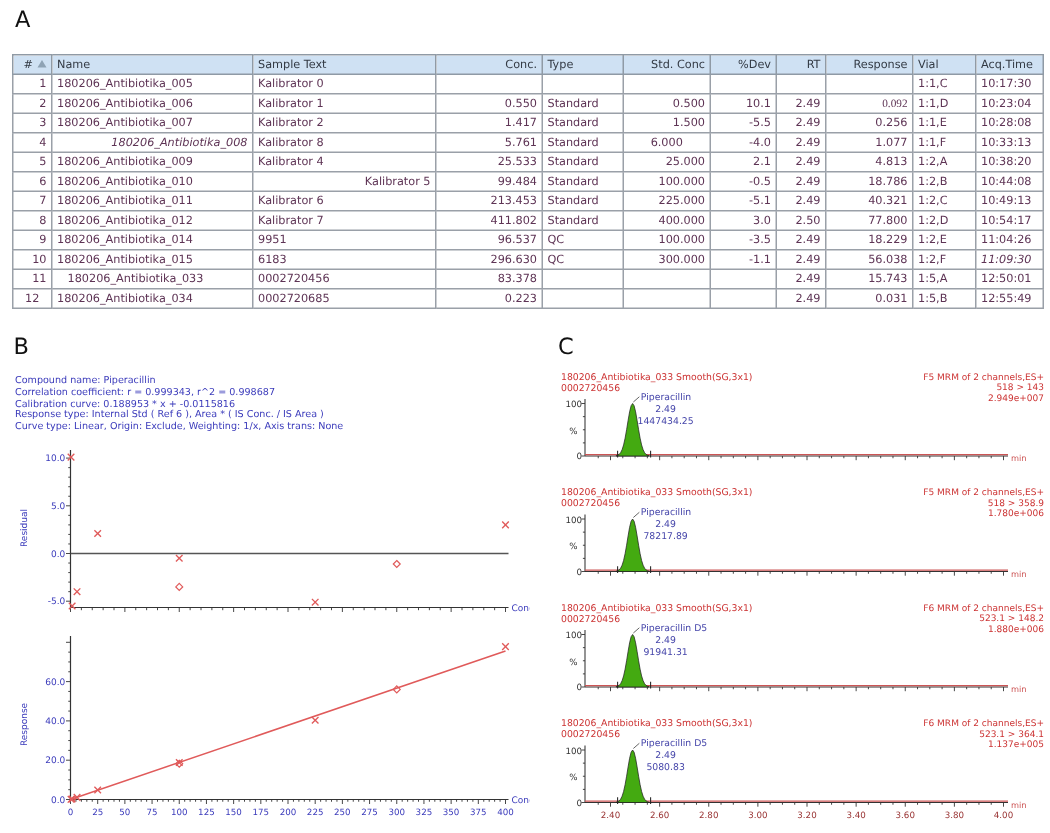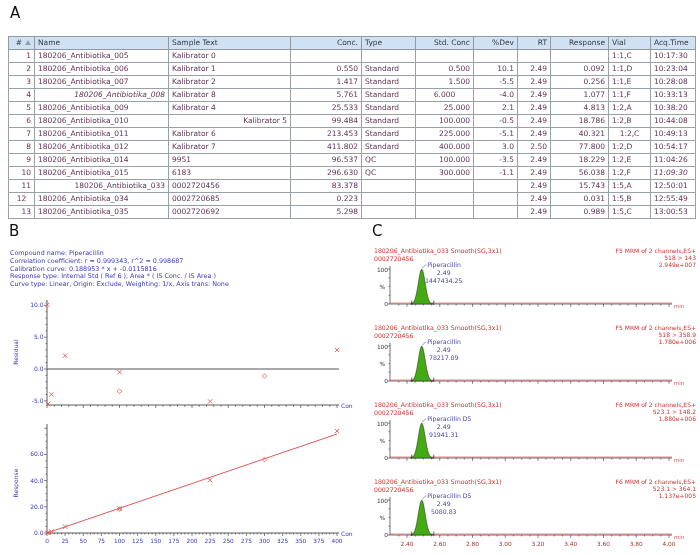--- a/index.html
+++ b/index.html
@@ -73,21 +73,21 @@
           </tr>
           <tr>
             <td style="text-align: right;">2</td>
             <td style="text-align: left;">180206_Antibiotika_006</td>
             <td style="text-align: left;">Kalibrator 1</td>
             <td style="text-align: right;">0.550</td>
             <td style="text-align: left;">Standard</td>
             <td style="text-align: right;">0.500</td>
             <td style="text-align: right;">10.1</td>
             <td style="text-align: right;">2.49</td>
-            <td style="text-align: right;">0.092</td>
+            <td style="text-align: right; font-family: Liberation Serif, serif;">0.092</td>
             <td style="text-align: left;">1:1,D</td>
             <td style="text-align: left;">10:23:04</td>
           </tr>
           <tr>
             <td style="text-align: right;">3</td>
             <td style="text-align: left;">180206_Antibiotika_007</td>
             <td style="text-align: left;">Kalibrator 2</td>
             <td style="text-align: right;">1.417</td>
             <td style="text-align: left;">Standard</td>
             <td style="text-align: right;">1.500</td>
@@ -139,21 +139,21 @@
           <tr>
             <td style="text-align: right;">7</td>
             <td style="text-align: left;">180206_Antibiotika_011</td>
             <td style="text-align: left;">Kalibrator 6</td>
             <td style="text-align: right;">213.453</td>
             <td style="text-align: left;">Standard</td>
             <td style="text-align: right;">225.000</td>
             <td style="text-align: right;">-5.1</td>
             <td style="text-align: right;">2.49</td>
             <td style="text-align: right;">40.321</td>
-            <td style="text-align: center; margin-left: 36px;">1:2,C</td>
+            <td style="text-align: left; margin-left: 36px;">1:2,C</td>
             <td style="text-align: left;">10:49:13</td>
           </tr>
           <tr>
             <td style="text-align: right;">8</td>
             <td style="text-align: left;">180206_Antibiotika_012</td>
             <td style="text-align: left;">Kalibrator 7</td>
             <td style="text-align: right;">411.802</td>
             <td style="text-align: left;">Standard</td>
             <td style="text-align: right;">400.000</td>
             <td style="text-align: right;">3.0</td>
@@ -183,21 +183,21 @@
             <td style="text-align: left;">QC</td>
             <td style="text-align: right;">300.000</td>
             <td style="text-align: right;">-1.1</td>
             <td style="text-align: right;">2.49</td>
             <td style="text-align: right;">56.038</td>
             <td style="text-align: left;">1:2,F</td>
             <td style="text-align: left; font-style: italic;">11:09:30</td>
           </tr>
           <tr>
             <td style="text-align: right;">11</td>
-            <td style="text-align: right; padding-left: 10px;">180206_Antibiotika_033</td>
+            <td style="text-align: left; padding-left: 10px;">180206_Antibiotika_033</td>
             <td style="text-align: left;">0002720456</td>
             <td style="text-align: right;">83.378</td>
             <td style="text-align: left;"></td>
             <td style="text-align: right;"></td>
             <td style="text-align: right;"></td>
             <td style="text-align: right;">2.49</td>
             <td style="text-align: right;">15.743</td>
             <td style="text-align: left;">1:5,A</td>
             <td style="text-align: left;">12:50:01</td>
           </tr>
@@ -206,33 +206,20 @@
             <td style="text-align: left;">180206_Antibiotika_034</td>
             <td style="text-align: left;">0002720685</td>
             <td style="text-align: right;">0.223</td>
             <td style="text-align: left;"></td>
             <td style="text-align: right;"></td>
             <td style="text-align: right;"></td>
             <td style="text-align: right;">2.49</td>
             <td style="text-align: right;">0.031</td>
             <td style="text-align: left;">1:5,B</td>
             <td style="text-align: left;">12:55:49</td>
-          </tr>
-          <tr>
-            <td style="text-align: right;">13</td>
-            <td style="text-align: left;">180206_Antibiotika_035</td>
-            <td style="text-align: left;">0002720692</td>
-            <td style="text-align: right;">5.298</td>
-            <td style="text-align: left;"></td>
-            <td style="text-align: right;"></td>
-            <td style="text-align: right;"></td>
-            <td style="text-align: right;">2.49</td>
-            <td style="text-align: right;">0.989</td>
-            <td style="text-align: left;">1:5,C</td>
-            <td style="text-align: left;">13:00:53</td>
           </tr>
         </tbody>
     </table>
   </div>
 
   <div class="section-label" id="label-b">B</div>
 
   <div class="cal-info">
     <div>Compound name: Piperacillin</div>
     <div>Correlation coefficient: r = 0.999343, r^2 = 0.998687</div>

